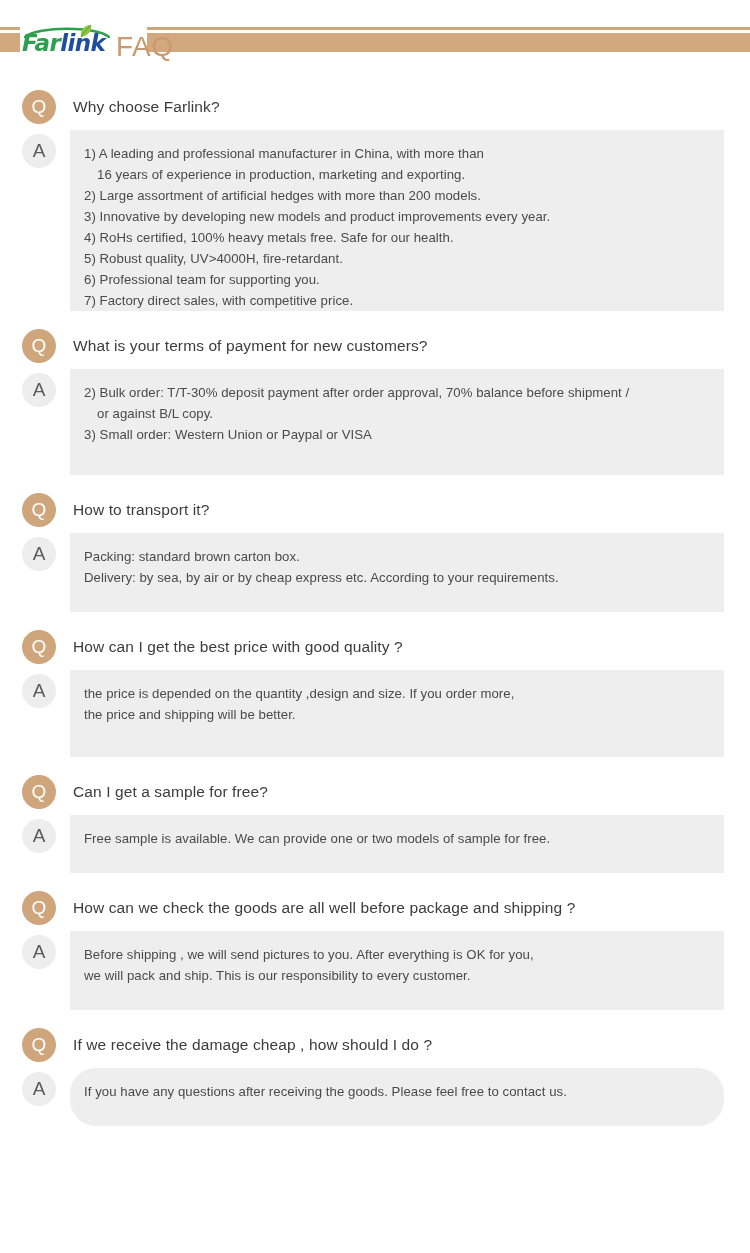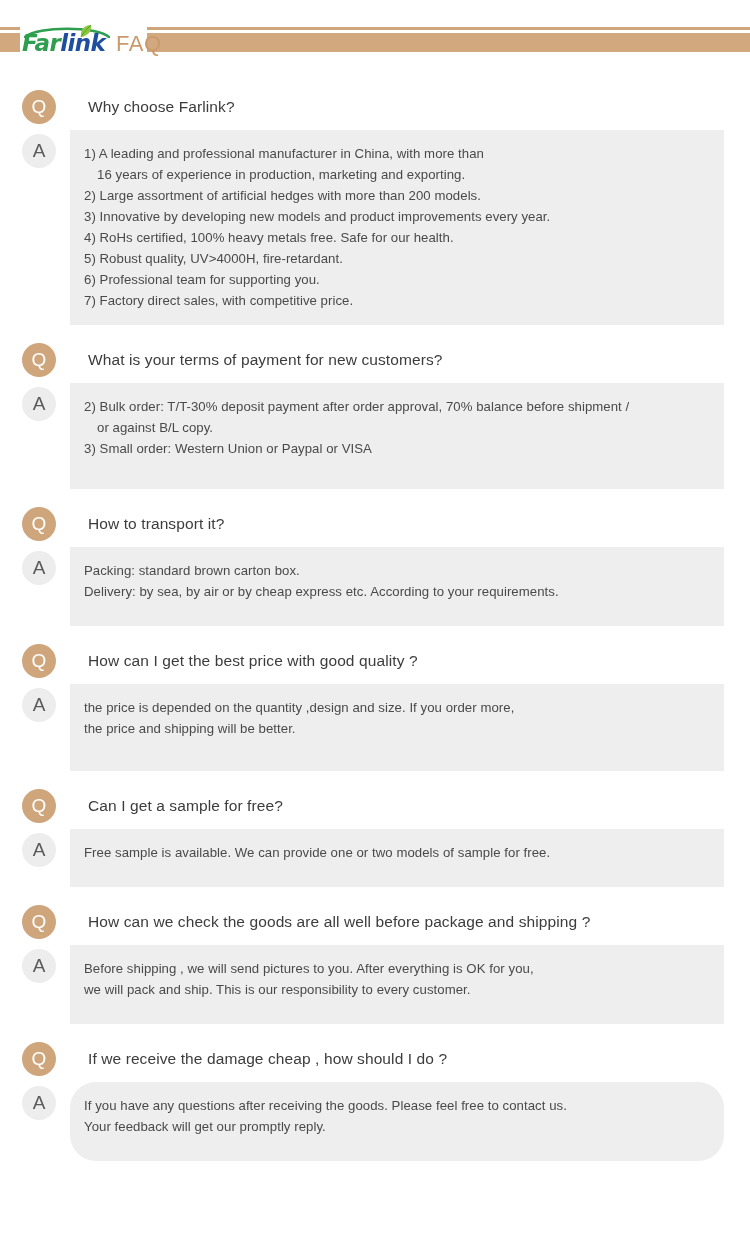--- a/index.html
+++ b/index.html
@@ -86,21 +86,21 @@
     letter-spacing: -0.6px;
     font-family: "DejaVu Sans", sans-serif;
     white-space: nowrap;
   }
   .logo-far { color: #2e9e4f; }
   .logo-link { color: #1d4f9e; }
   .logo-faq {
     position: absolute;
     left: 94px;
     top: 8px;
-    font-size: 22px;
+    font-size: 28px;
     color: #cb9a6c;
     font-family: "Liberation Sans", sans-serif;
     letter-spacing: 0.5px;
     white-space: nowrap;
   }
 
   
   .faq-list {
     position: relative;
     padding-top: 22px;
@@ -127,21 +127,21 @@
   }
   .badge-q {
     background: #cfa57c;
     color: #ffffff;
   }
   .badge-a {
     background: #ededed;
     color: #5a5a5a;
   }
   .q-text {
-    margin-left: 32px;
+    margin-left: 17px;
     font-size: 15.5px;
     color: #3c3c3c;
     letter-spacing: 0.1px;
   }
   .a-row {
     display: flex;
     align-items: flex-start;
   }
   .a-badge-wrap {
     flex: 0 0 auto;
@@ -190,21 +190,21 @@
 <div class="faq-list">
     <div class="faq-item">
       <div class="q-row">
         <div class="badge badge-q">Q</div>
         <div class="q-text">Why choose Farlink?</div>
       </div>
       <div class="a-row">
         <div class="a-badge-wrap">
           <div class="badge badge-a">A</div>
         </div>
-        <div class="a-box" style="padding-bottom: 14px;">
+        <div class="a-box" style="padding-bottom: 0;">
           <div class="a-line">1) A leading and professional manufacturer in China, with more than</div>
           <div class="a-line indent">16 years of experience in production, marketing and exporting.</div>
           <div class="a-line">2) Large assortment of artificial hedges with more than 200 models.</div>
           <div class="a-line">3) Innovative by developing new models and product improvements every year.</div>
           <div class="a-line">4) RoHs certified, 100% heavy metals free. Safe for our health.</div>
           <div class="a-line">5) Robust quality, UV&gt;4000H, fire-retardant.</div>
           <div class="a-line">6) Professional team for supporting you.</div>
           <div class="a-line">7) Factory direct sales, with competitive price.</div>
         </div>
       </div>
@@ -294,18 +294,17 @@
       <div class="q-row">
         <div class="badge badge-q">Q</div>
         <div class="q-text">If we receive the damage cheap , how should I do ?</div>
       </div>
       <div class="a-row">
         <div class="a-badge-wrap">
           <div class="badge badge-a">A</div>
         </div>
         <div class="a-box" style="padding-bottom: 24px; border-radius: 26px;">
           <div class="a-line">If you have any questions after receiving the goods. Please feel free to contact us.</div>
-          <div class="a-line">Your feedback will get our promptly reply.</div>
         </div>
       </div>
       <div class="gap-sm"></div>
     </div>
   </div>
 
 </body></html>

